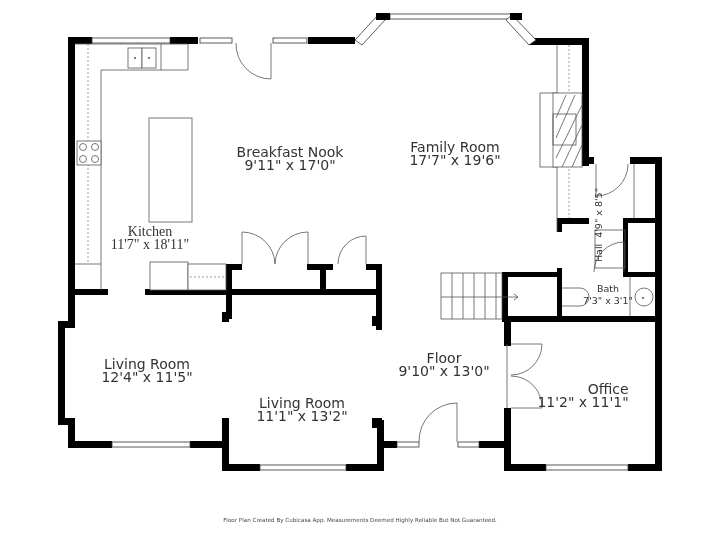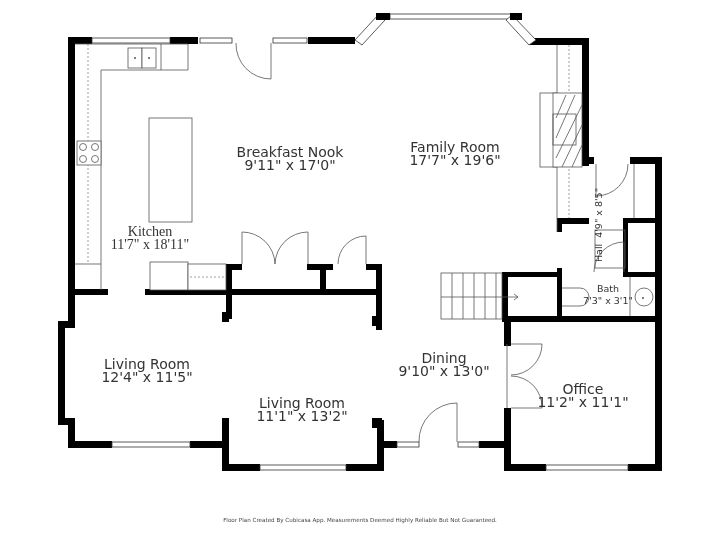--- a/index.html
+++ b/index.html
@@ -210,21 +210,21 @@
 </div>
 <div class="lbl" style="left:147px; top:358px;">
   <span>Living Room</span>
   <span>12'4" x 11'5"</span>
 </div>
 <div class="lbl" style="left:302px; top:361px;margin-top:36px;">
   <span>Living Room</span>
   <span>11'1" x 13'2"</span>
 </div>
 <div class="lbl" style="left:444px; top:352px;">
-  <span>Dining</span>
+  <span>Floor</span>
   <span>9'10" x 13'0"</span>
 </div>
-<div class="lbl" style="left:583px; top:383px;">
+<div class="lbl" style="left:583px; top:383px;text-align:right;">
   <span>Office</span>
   <span>11'2" x 11'1"</span>
 </div>
 
 <div class="footer">Floor Plan Created By Cubicasa App. Measurements Deemed Highly Reliable But Not Guaranteed.</div>
 
 </body></html>

